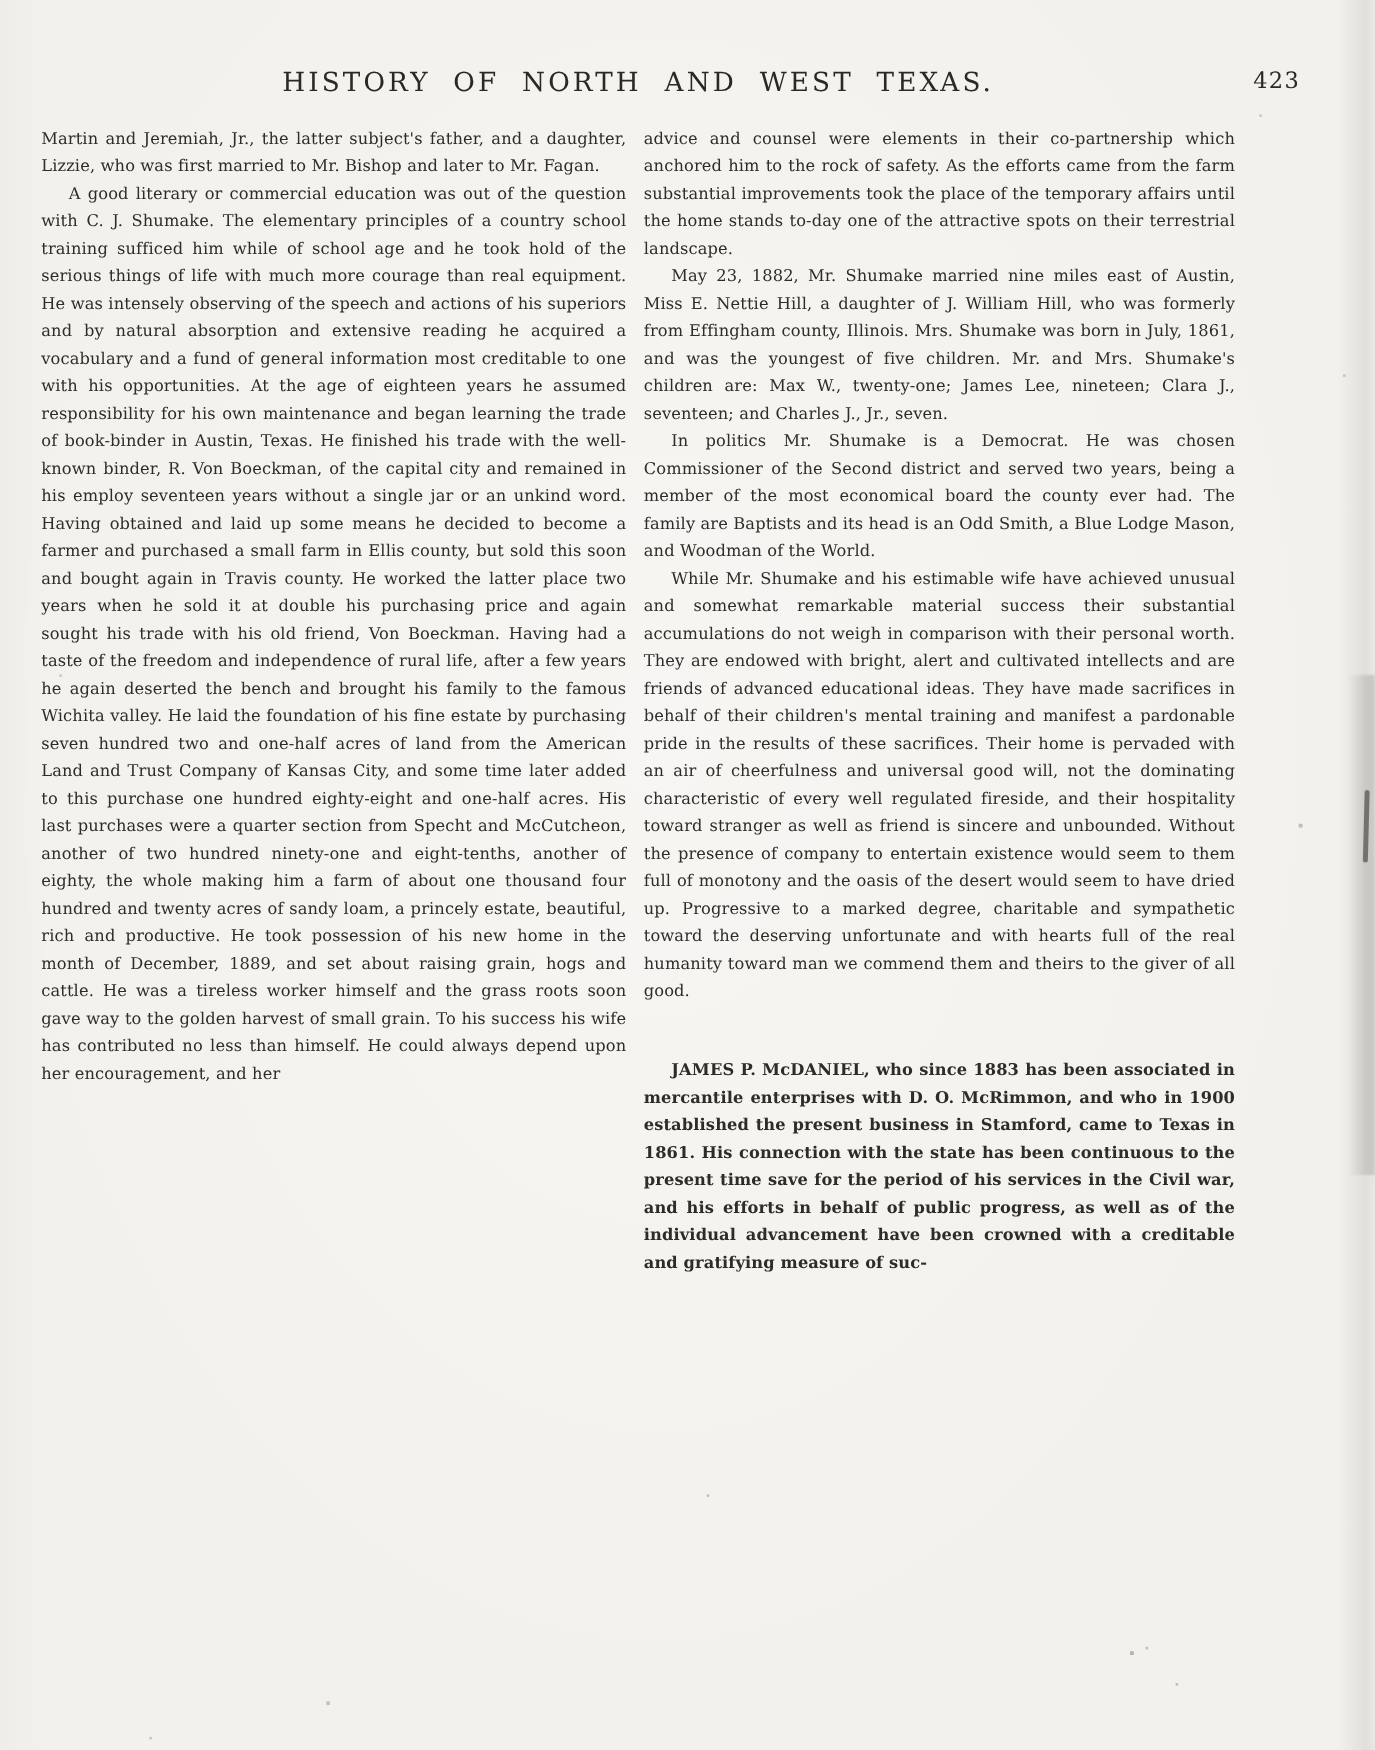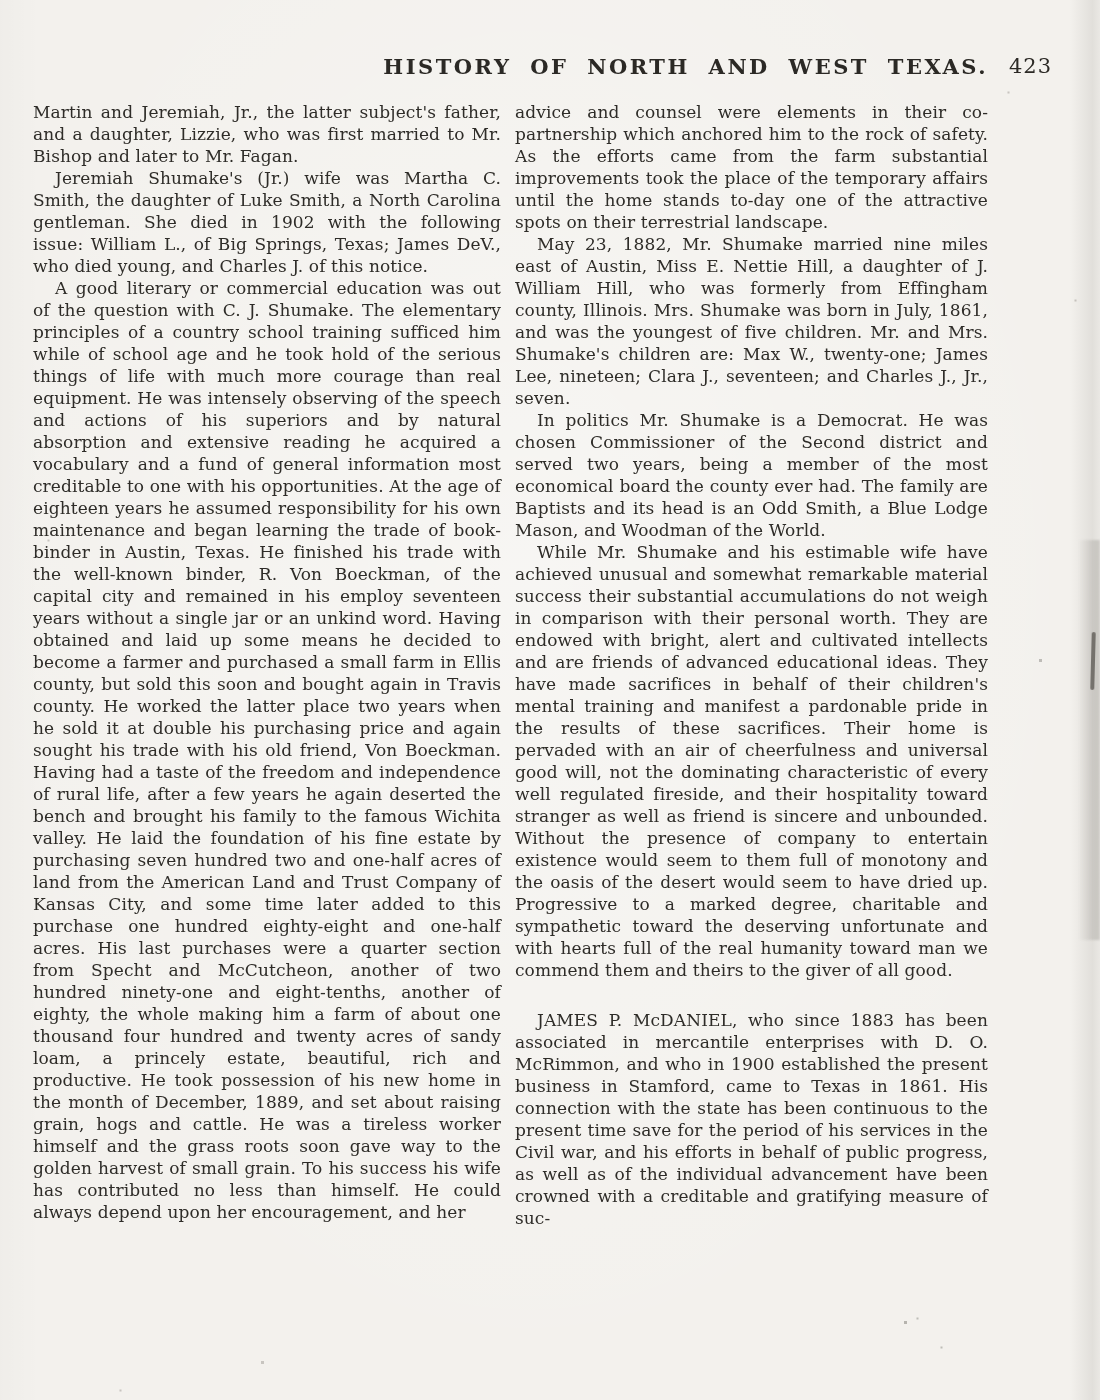--- a/index.html
+++ b/index.html
@@ -49,72 +49,70 @@
       1075px 300px 0 0.5px rgba(70,66,58,0.25),
       1040px 660px 0 1px rgba(70,66,58,0.3),
       120px 1390px 0 0.5px rgba(70,66,58,0.25),
       566px 1196px 0 0.5px rgba(70,66,58,0.3),
       1008px 92px 0 0.5px rgba(70,66,58,0.25),
       48px 540px 0 0.5px rgba(70,66,58,0.25);
   }
   
   .running-head {
     position: absolute; top: 54px; left: 33px; width: 955px;
-    text-align: right;
-    font-weight: bold;
+    text-align: center;
   }
   .head-title {
     font-size: 21px;
     letter-spacing: 2.5px;
     word-spacing: 9px;
     color: #2b2925;
   }
   .page-number {
-    position: absolute; top: 54px; right: 48px;
-    font-size: 21px;
+    position: absolute; top: 54px; right: 60px;
+    font-size: 18px;
     letter-spacing: 1px;
     color: #2b2925;
   }
   
   .columns {
     position: absolute; top: 101px; left: 33px; width: 955px;
     display: flex; gap: 14px;
   }
   .col { text-align: justify; }
   .col-left  { width: 468px; }
   .col-right { width: 473px; }
   .para {
-    font-size: 17px;
+    font-size: 13px;
     line-height: 22px;
     letter-spacing: 0.1px;
     color: var(--ink);
     text-align: justify;
   }
   .para.indent { text-indent: 22px; }
-  .para.new-entry { margin-top: 28px; }
+  .para.new-entry { margin-top: 41px; font-weight: bold; }
 </style>
 </head>
 <body>
 
 <div class="page">
 
   <div class="edge-shadow"></div>
   <div class="edge-shadow-mid"></div>
   <div class="edge-mark"></div>
   <div class="specks"></div>
 
   <header class="running-head">
     <span class="head-title">HISTORY OF NORTH AND WEST TEXAS.</span>
   </header>
   <span class="page-number">423</span>
 
   <main class="columns">
     <section class="col col-left">
       <p class="para">Martin and Jeremiah, Jr., the latter subject's father, and a daughter, Lizzie, who was first married to Mr. Bishop and later to Mr. Fagan.</p>
-      <p class="para indent">Jeremiah Shumake's (Jr.) wife was Martha C. Smith, the daughter of Luke Smith, a North Carolina gentleman.  She died in 1902 with the following issue: William L., of Big Springs, Texas; James DeV., who died young, and Charles J. of this notice.</p>
       <p class="para indent">A good literary or commercial education was out of the question with C. J. Shumake.  The elementary principles of a country school training sufficed him while of school age and he took hold of the serious things of life with much more courage than real equipment.  He was intensely observing of the speech and actions of his superiors and by natural absorption and extensive reading he acquired a vocabulary and a fund of general information most creditable to one with his opportunities.  At the age of eighteen years he assumed responsibility for his own maintenance and began learning the trade of book-binder in Austin, Texas.  He finished his trade with the well-known binder, R. Von Boeckman, of the capital city and remained in his employ seventeen years without a single jar or an unkind word.  Having obtained and laid up some means he decided to become a farmer and purchased a small farm in Ellis county, but sold this soon and bought again in Travis county.  He worked the latter place two years when he sold it at double his purchasing price and again sought his trade with his old friend, Von Boeckman. Having had a taste of the freedom and independence of rural life, after a few years he again deserted the bench and brought his family to the famous Wichita valley.  He laid the foundation of his fine estate by purchasing seven hundred two and one-half acres of land from the American Land and Trust Company of Kansas City, and some time later added to this purchase one hundred eighty-eight and one-half acres.  His last purchases were a quarter section from Specht and McCutcheon, another of two hundred ninety-one and eight-tenths, another of eighty, the whole making him a farm of about one thousand four hundred and twenty acres of sandy loam, a princely estate, beautiful, rich and productive.  He took possession of his new home in the month of December, 1889, and set about raising grain, hogs and cattle.  He was a tireless worker himself and the grass roots soon gave way to the golden harvest of small grain.  To his success his wife has contributed no less than himself.  He could always depend upon her encouragement, and her</p>
     </section>
     <section class="col col-right">
       <p class="para">advice and counsel were elements in their co-partnership which anchored him to the rock of safety.  As the efforts came from the farm substantial improvements took the place of the temporary affairs until the home stands to-day one of the attractive spots on their terrestrial landscape.</p>
       <p class="para indent">May 23, 1882, Mr. Shumake married nine miles east of Austin, Miss E. Nettie Hill, a daughter of J. William Hill, who was formerly from Effingham county, Illinois.  Mrs. Shumake was born in July, 1861, and was the youngest of five children.  Mr. and Mrs. Shumake's children are: Max W., twenty-one; James Lee, nineteen; Clara J., seventeen; and Charles J., Jr., seven.</p>
       <p class="para indent">In politics Mr. Shumake is a Democrat.  He was chosen Commissioner of the Second district and served two years, being a member of the most economical board the county ever had.  The family are Baptists and its head is an Odd Smith, a Blue Lodge Mason, and Woodman of the World.</p>
       <p class="para indent">While Mr. Shumake and his estimable wife have achieved unusual and somewhat remarkable material success their substantial accumulations do not weigh in comparison with their personal worth.  They are endowed with bright, alert and cultivated intellects and are friends of advanced educational ideas.  They have made sacrifices in behalf of their children's mental training and manifest a pardonable pride in the results of these sacrifices.  Their home is pervaded with an air of cheerfulness and universal good will, not the dominating characteristic of every well regulated fireside, and their hospitality toward stranger as well as friend is sincere and unbounded.  Without the presence of company to entertain existence would seem to them full of monotony and the oasis of the desert would seem to have dried up.  Progressive to a marked degree, charitable and sympathetic toward the deserving unfortunate and with hearts full of the real humanity toward man we commend them and theirs to the giver of all good.</p>
       <p class="para indent new-entry">JAMES P. McDANIEL, who since 1883 has been associated in mercantile enterprises with D. O. McRimmon, and who in 1900 established the present business in Stamford, came to Texas in 1861.  His connection with the state has been continuous to the present time save for the period of his services in the Civil war, and his efforts in behalf of public progress, as well as of the individual advancement have been crowned with a creditable and gratifying measure of suc-</p>
     </section>
   </main>

